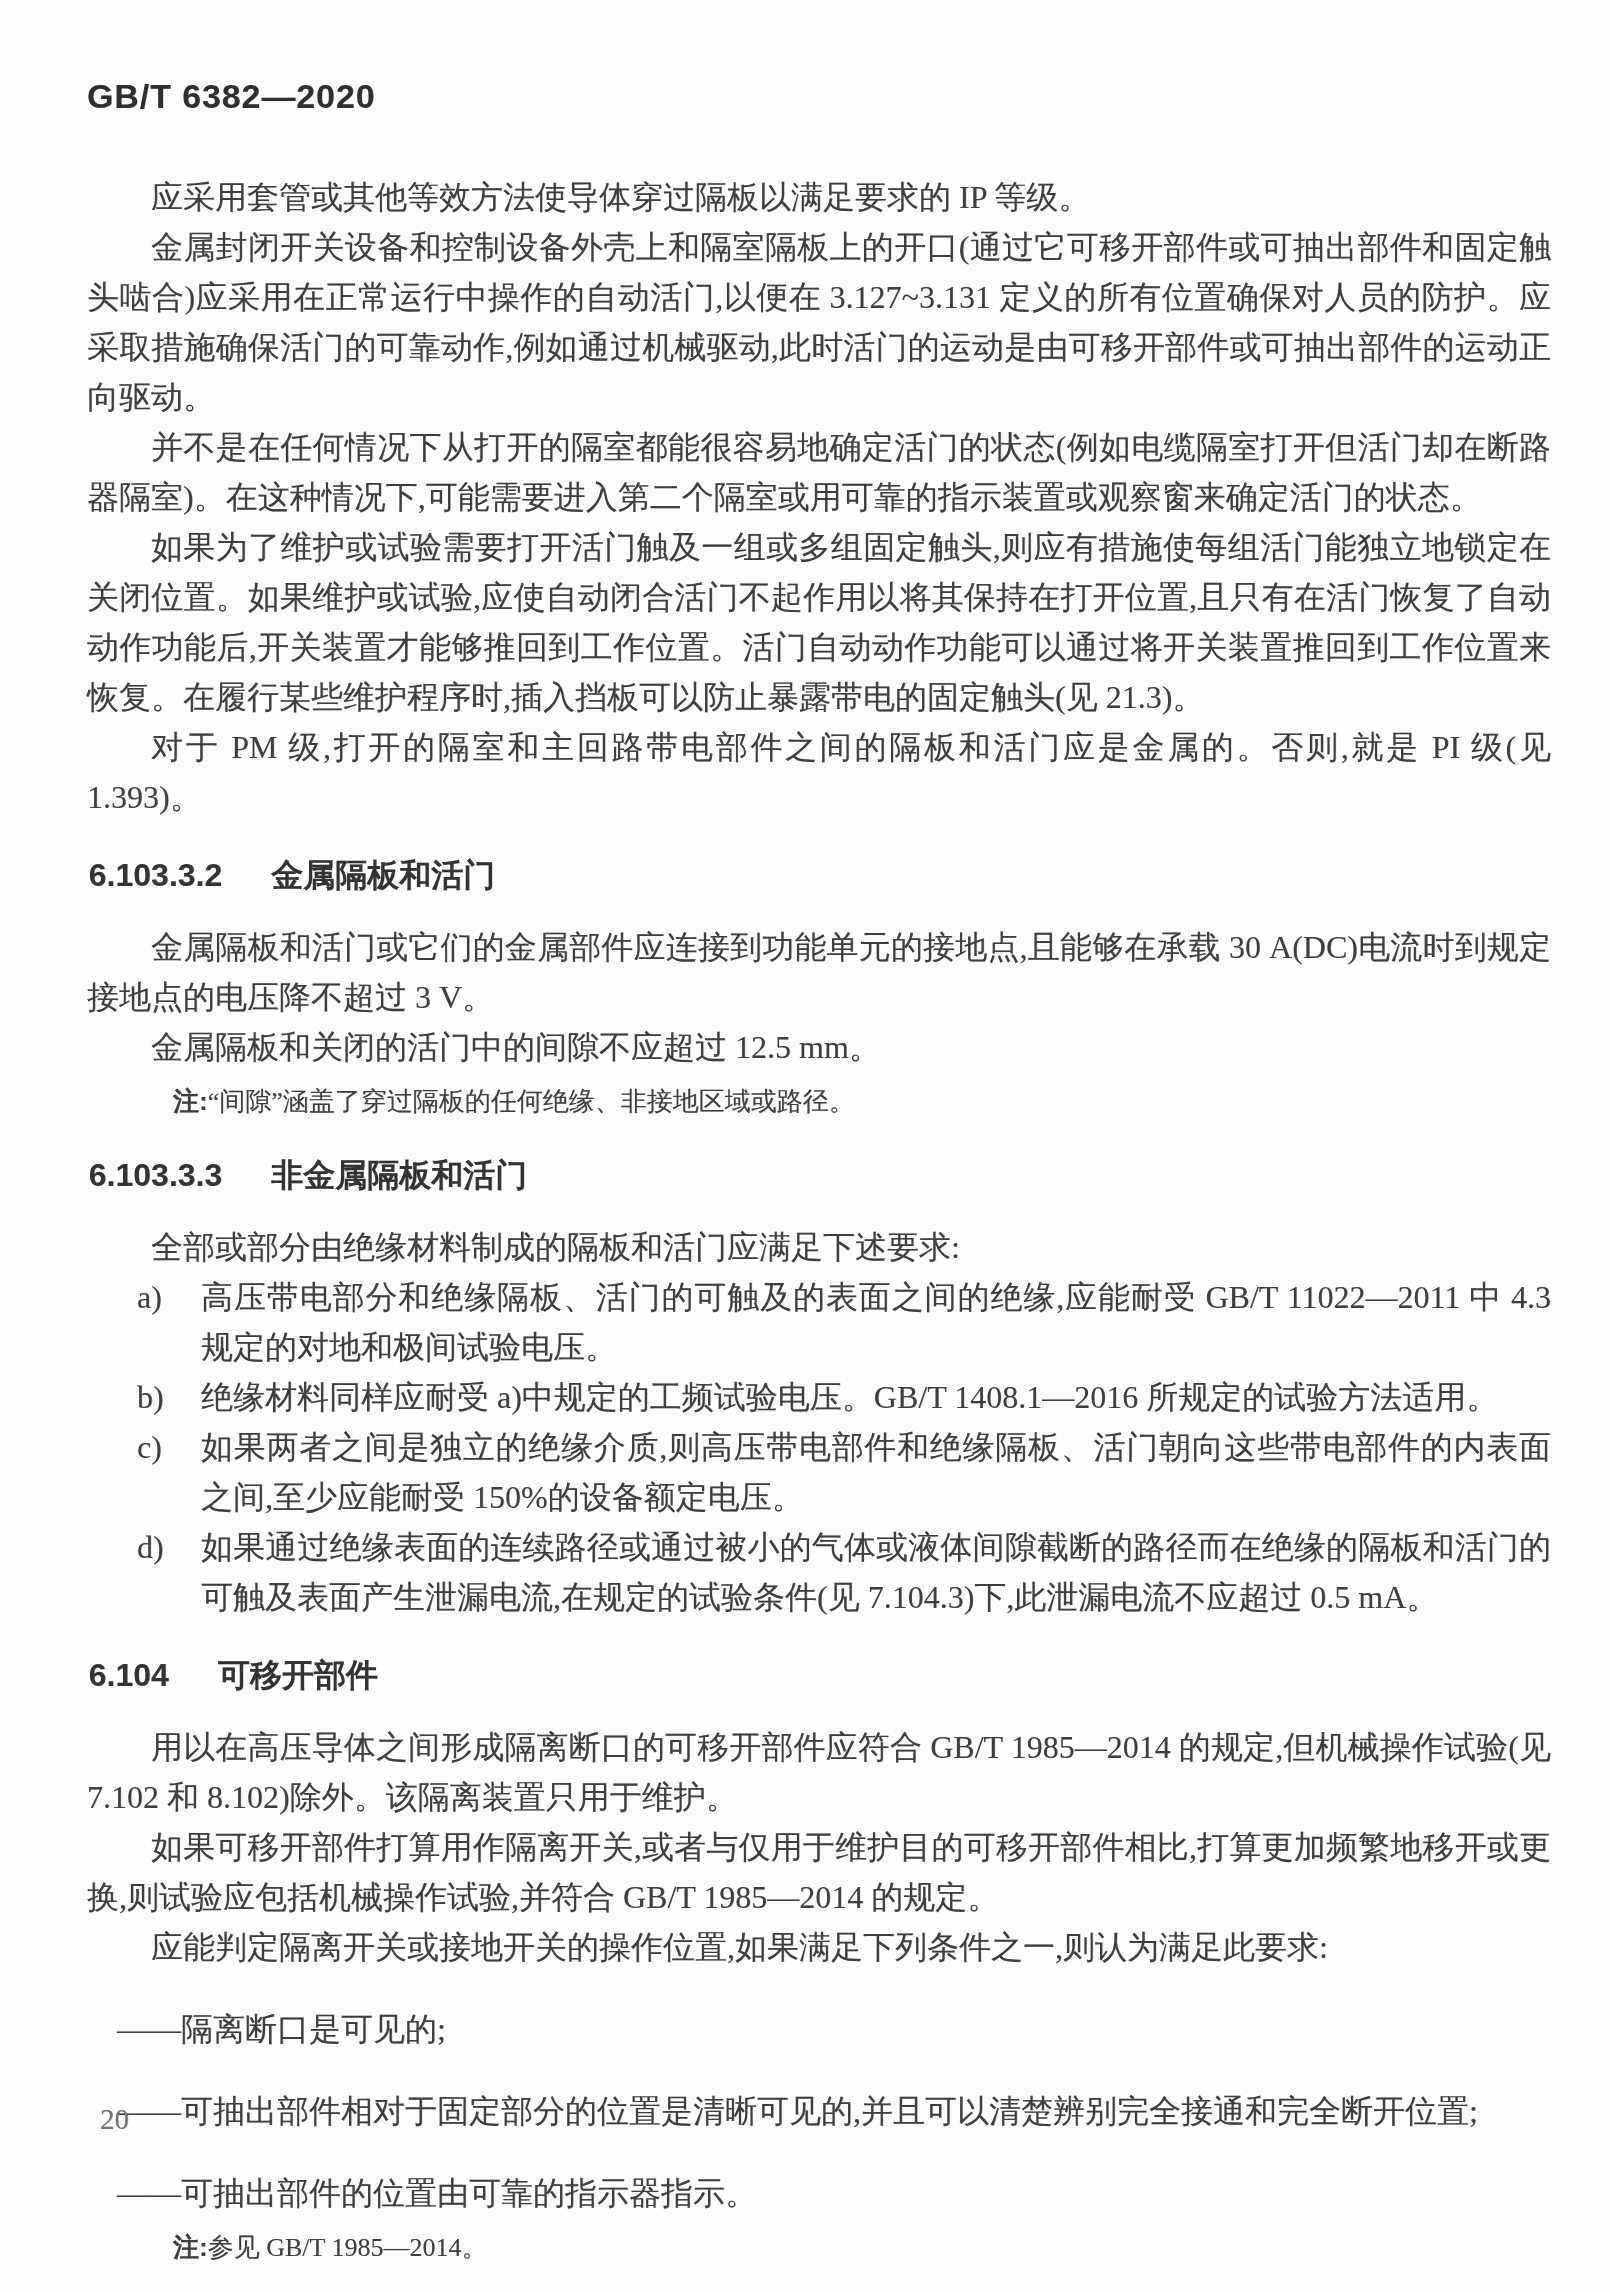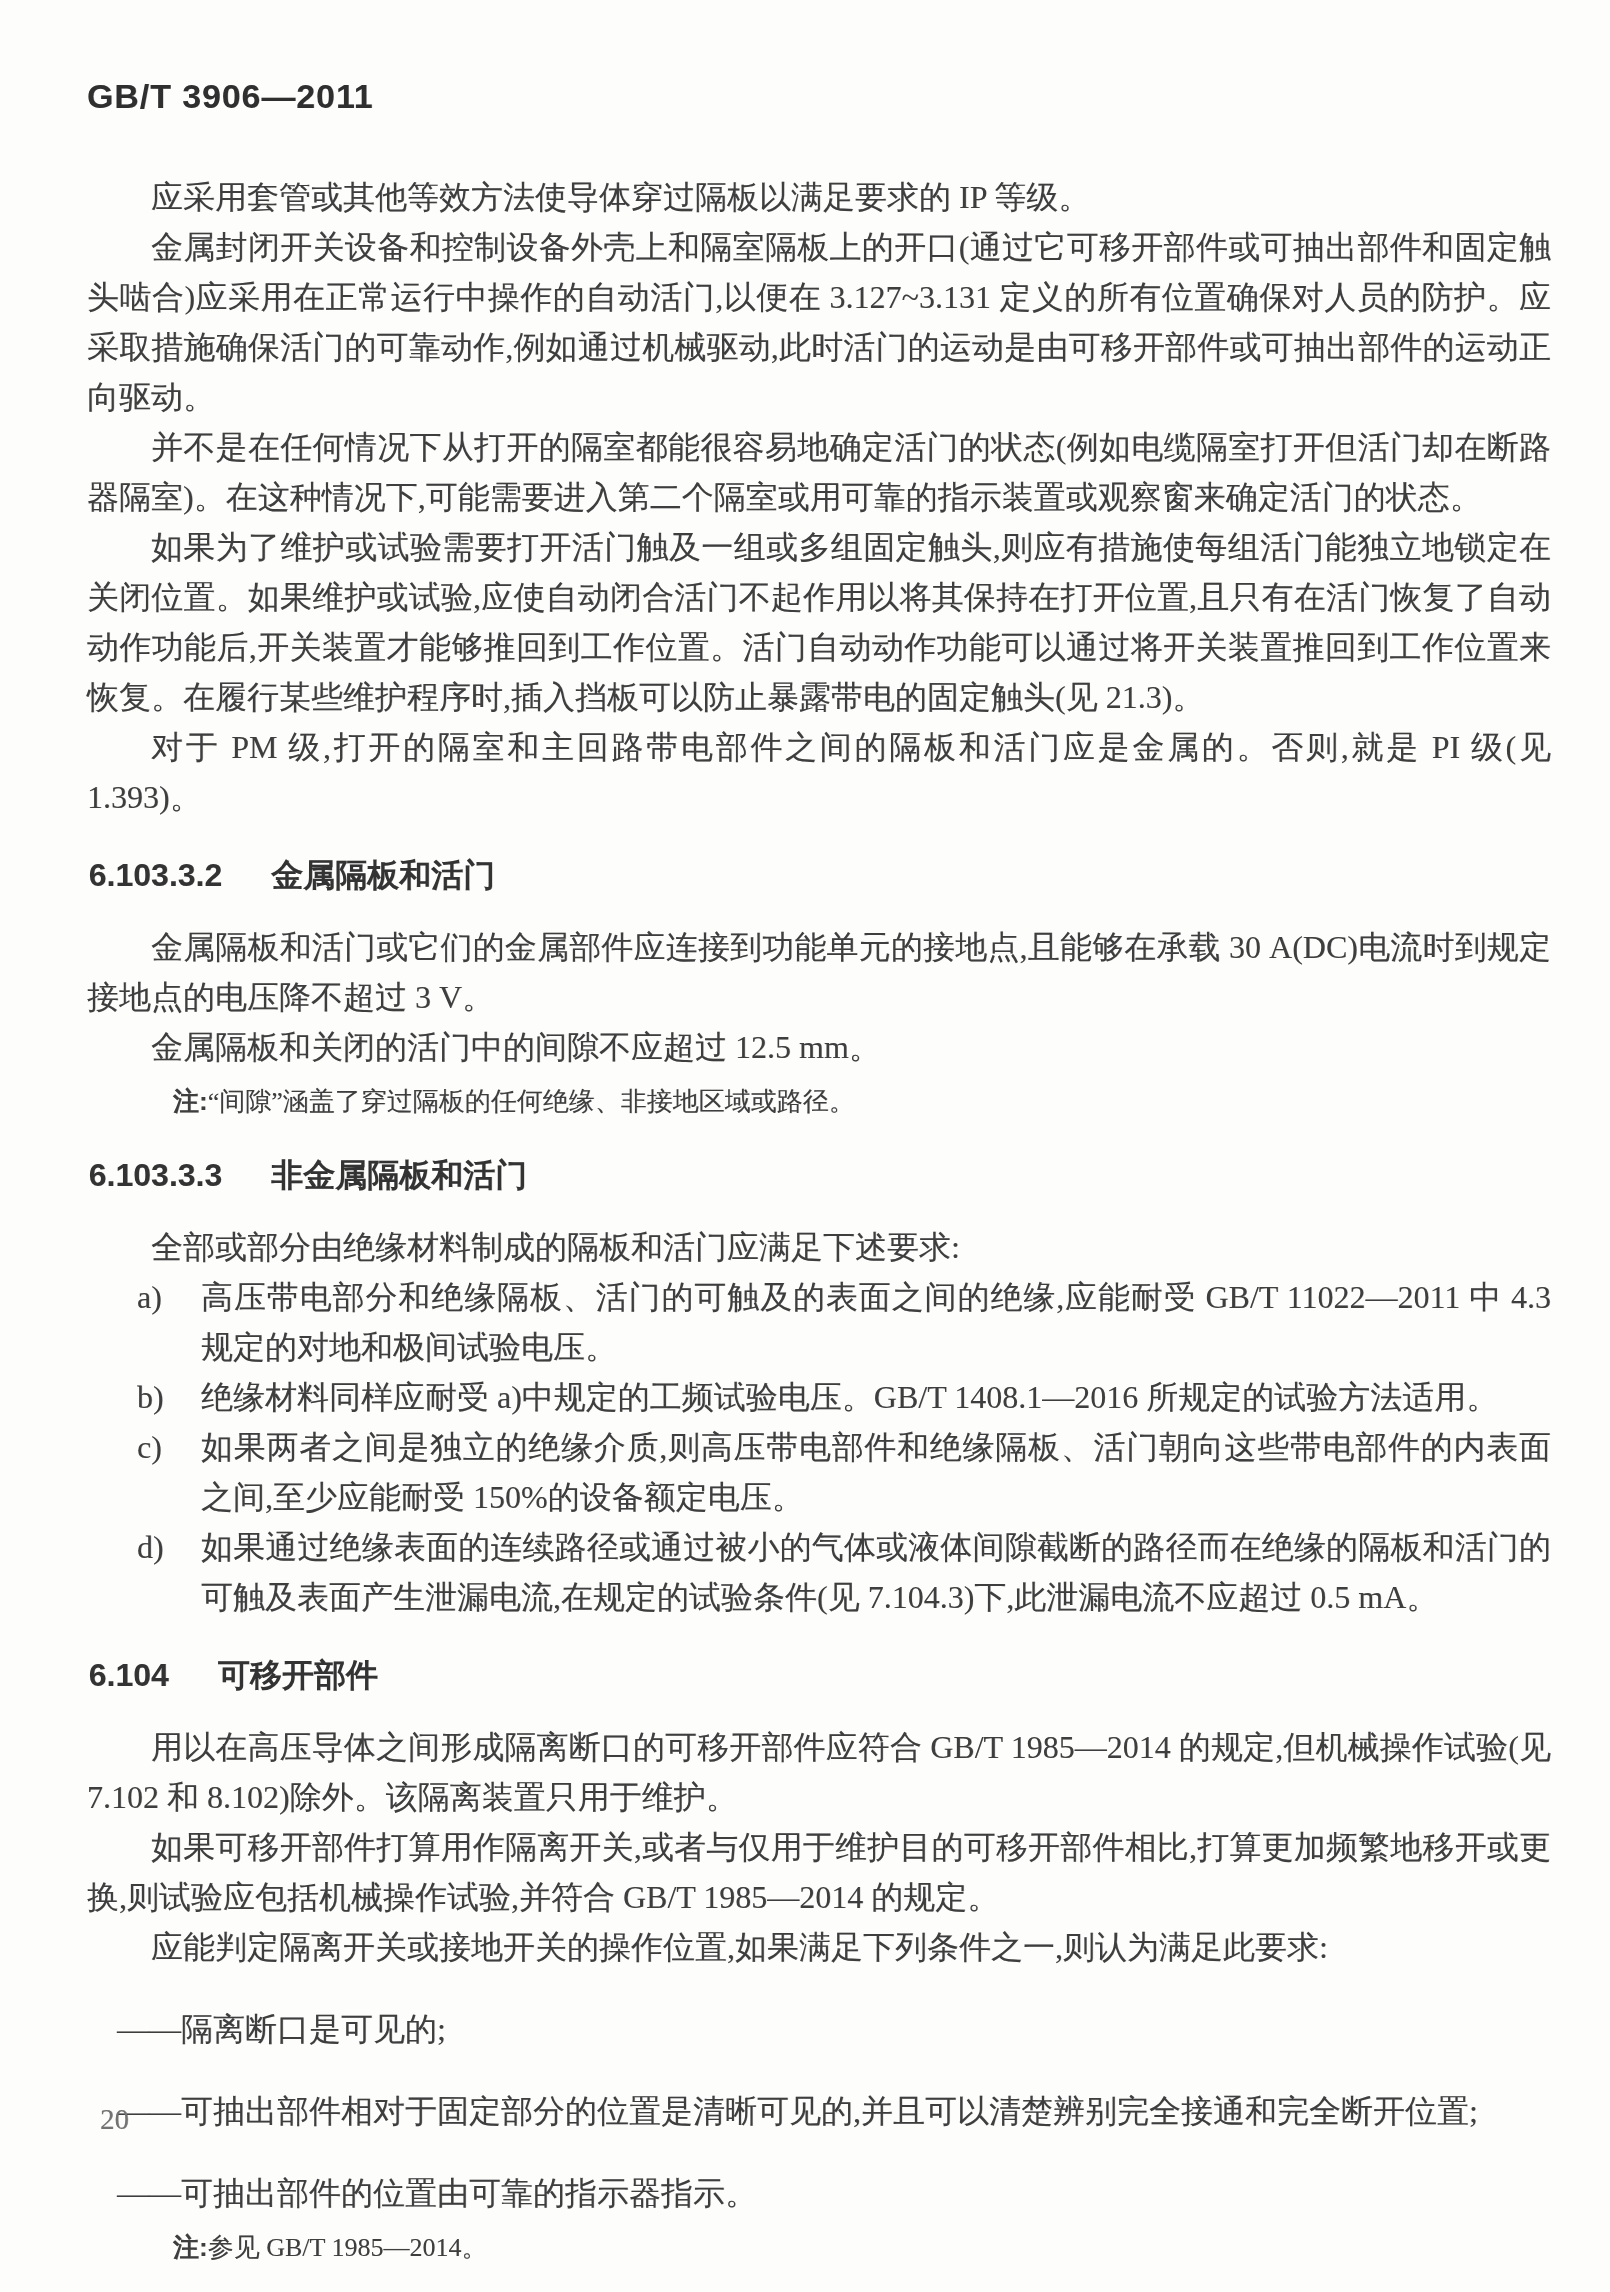--- a/index.html
+++ b/index.html
@@ -82,21 +82,21 @@
       font-size: 29px;
       color: #737373;
     }
   </style>
 </head>
 <body>
 
 <div class="page">
 
   <div class="doc-header">
-    <span>GB/T 3906—2011</span>
+    <span>GB/T 6382—2020</span>
   </div>
 
   <main class="doc-body">
 
     <p class="para">应采用套管或其他等效方法使导体穿过隔板以满足要求的 IP 等级。</p>
     <p class="para">金属封闭开关设备和控制设备外壳上和隔室隔板上的开口(通过它可移开部件或可抽出部件和固定触头啮合)应采用在正常运行中操作的自动活门,以便在 3.127~3.131 定义的所有位置确保对人员的防护。应采取措施确保活门的可靠动作,例如通过机械驱动,此时活门的运动是由可移开部件或可抽出部件的运动正向驱动。</p>
     <p class="para">并不是在任何情况下从打开的隔室都能很容易地确定活门的状态(例如电缆隔室打开但活门却在断路器隔室)。在这种情况下,可能需要进入第二个隔室或用可靠的指示装置或观察窗来确定活门的状态。</p>
     <p class="para">如果为了维护或试验需要打开活门触及一组或多组固定触头,则应有措施使每组活门能独立地锁定在关闭位置。如果维护或试验,应使自动闭合活门不起作用以将其保持在打开位置,且只有在活门恢复了自动动作功能后,开关装置才能够推回到工作位置。活门自动动作功能可以通过将开关装置推回到工作位置来恢复。在履行某些维护程序时,插入挡板可以防止暴露带电的固定触头(见 21.3)。</p>
     <p class="para">对于 PM 级,打开的隔室和主回路带电部件之间的隔板和活门应是金属的。否则,就是 PI 级(见 1.393)。</p>
 

